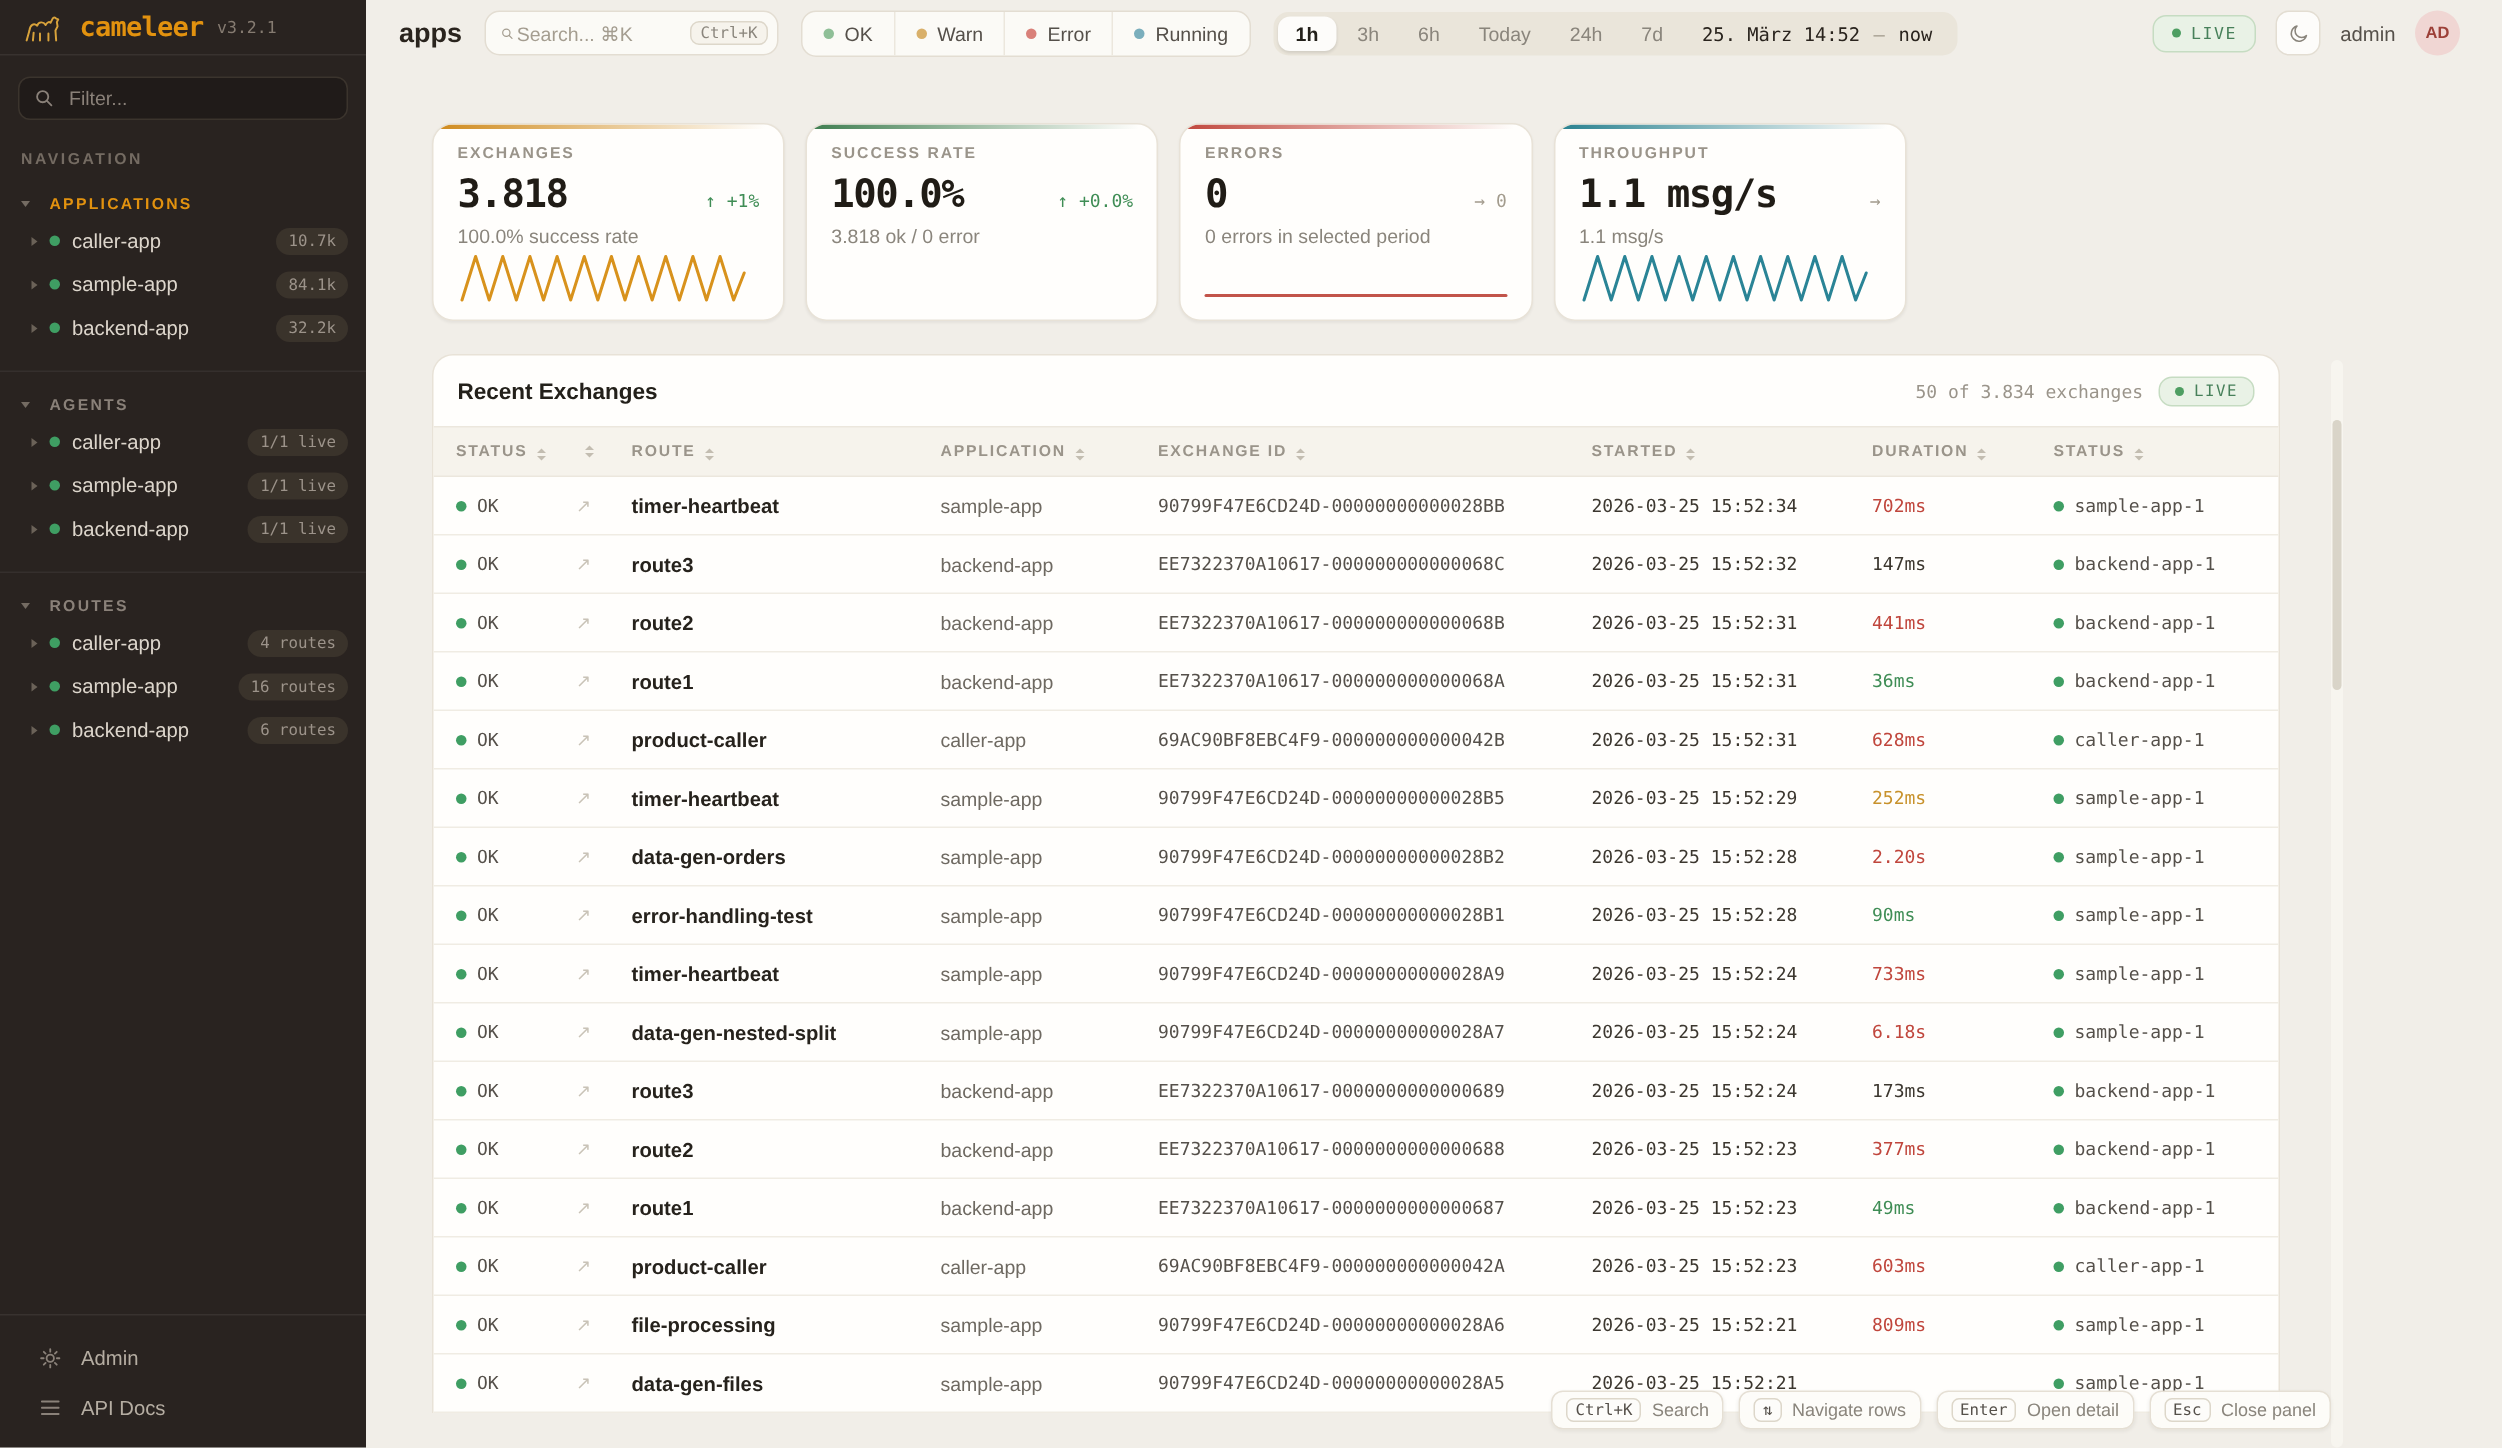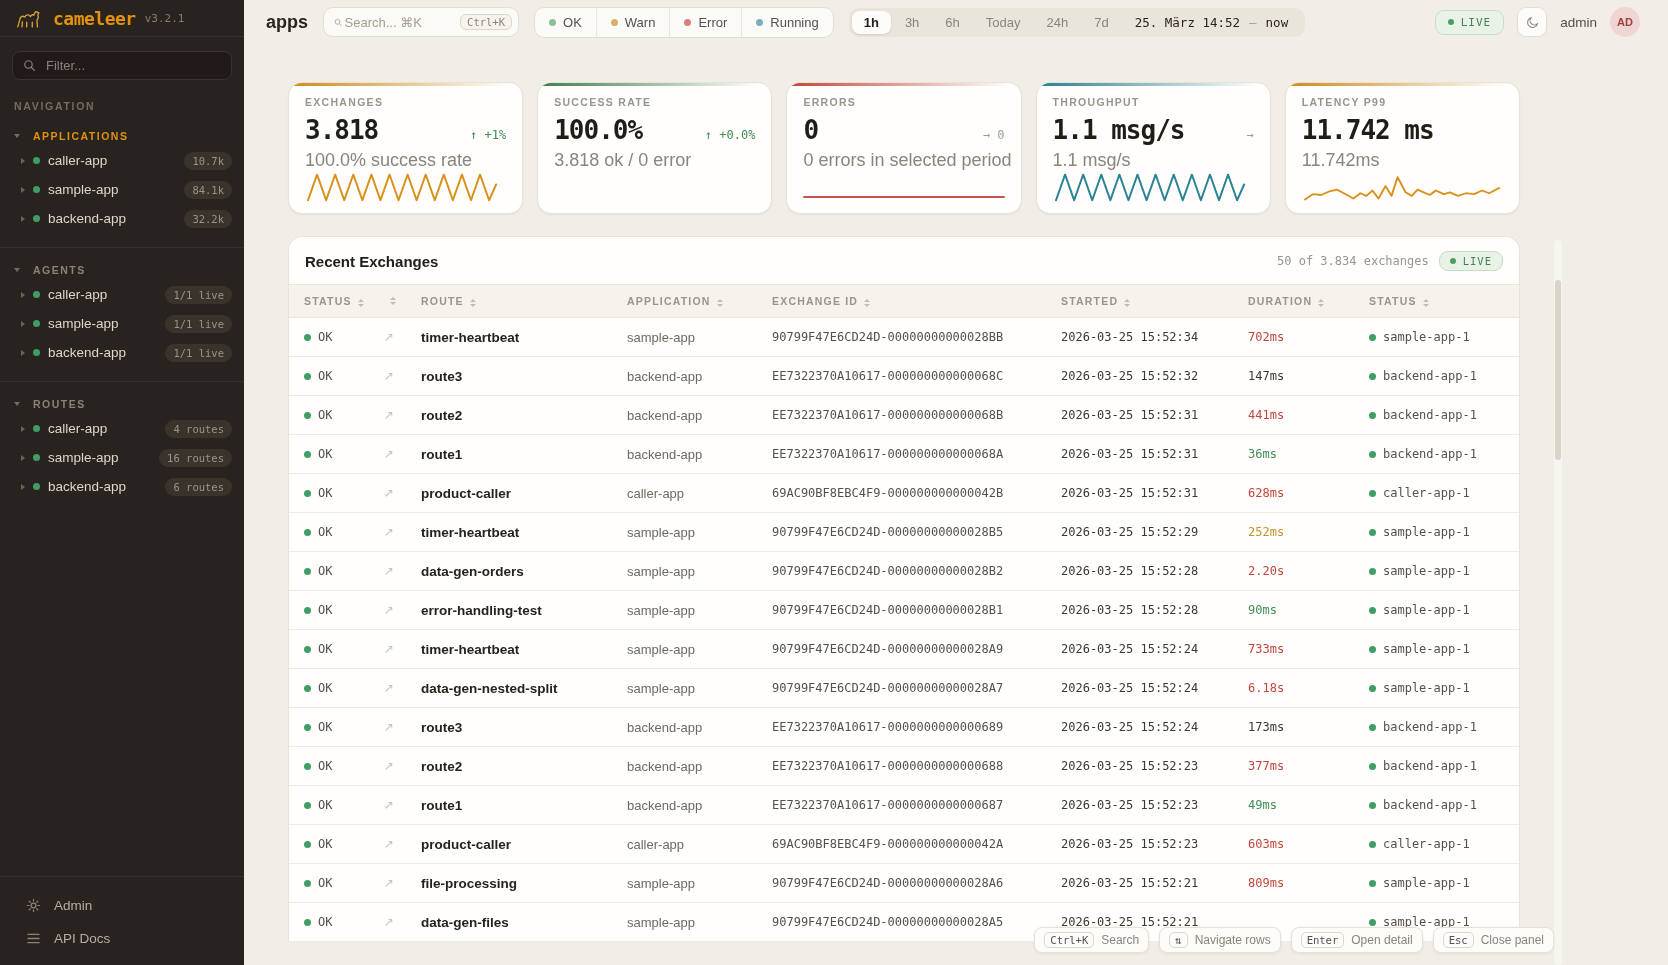--- a/index.html
+++ b/index.html
@@ -59,21 +59,21 @@
   .card::before{content:"";position:absolute;left:0;right:0;top:0;height:3px}
   .card.c-orange::before{background:linear-gradient(90deg,#cf8a1c,rgba(207,138,28,0) 95%)}
   .card.c-green::before{background:linear-gradient(90deg,#3e7d4f,rgba(62,125,79,0) 95%)}
   .card.c-red::before{background:linear-gradient(90deg,#c0463c,rgba(192,70,60,0) 95%)}
   .card.c-teal::before{background:linear-gradient(90deg,#27808f,rgba(39,128,143,0) 95%)}
   .card-label{font-size:10.5px;letter-spacing:1.3px;color:#9a948a;font-weight:bold}
   .card-value-row{display:flex;align-items:baseline;justify-content:space-between;margin-top:7px}
   .card-value{font-family:"DejaVu Sans Mono",monospace;font-size:26px;font-weight:bold;color:#201c16;letter-spacing:-1px;white-space:nowrap}
   .card-trend{font-family:"DejaVu Sans Mono",monospace;font-size:12px;white-space:nowrap}
   .card-trend.up{color:#3f8d55}.card-trend.flat{color:#a39c8e}
-  .card-sub{font-size:18px;color:#8a857c;margin-top:5px;white-space:nowrap}
+  .card-sub{font-size:13px;color:#8a857c;margin-top:5px;white-space:nowrap}
   .spark{margin-top:auto;width:100%;height:36px;display:block}
   .spark polyline{fill:none;stroke-width:2;stroke-linejoin:round;stroke-linecap:round}
   .spark.orange polyline{stroke:#d8921c}
   .spark.teal polyline{stroke:#2a8496}
   .flatline{margin-top:auto;margin-bottom:5px;height:2px;background:#c2544a;border-radius:1px}
 
   
   .table-card{margin-top:22px;width:1232px;background:#fffefc;border:1px solid #e8e2d7;border-bottom:none;border-radius:14px 14px 0 0;overflow:hidden}
   .table-head{display:flex;align-items:center;justify-content:space-between;padding:14px 16px 13px}
   .table-title{font-size:15px;font-weight:bold;color:#23201a}
@@ -355,31 +355,20 @@
       <div class="card-value-row">
         <span class="card-value">1.1 msg/s</span>
         <span class="card-trend flat">→</span>
       </div>
       <div class="card-sub">1.1 msg/s</div>
       <svg class="spark teal" viewBox="0 0 200 36" preserveAspectRatio="none">
         <polyline points="3,33 12,4 21,33 30,4 39,33 48,4 57,33 66,4 75,33 84,4 93,33 102,4 111,33 120,4 129,33 138,4 147,33 156,4 165,33 174,4 183,33 190,15"></polyline>
       </svg>
     </div>
 
-    <div class="card c-orange">
-      <div class="card-label">LATENCY P99</div>
-      <div class="card-value-row">
-        <span class="card-value">11.742 ms</span>
-        <span class="card-trend flat"></span>
-      </div>
-      <div class="card-sub">11.742ms</div>
-      <svg class="spark orange" viewBox="0 0 200 36" preserveAspectRatio="none">
-        <polyline points="3,32 11,26 19,27 27,23 35,21 43,26 51,31 58,25 64,28 70,22 76,31 83,17 89,28 95,7 103,24 109,28 115,21 121,24 127,27 133,22 141,26 147,24 155,28 163,25 171,26 179,22 186,25 196,19"></polyline>
-      </svg>
-    </div>
   </div>
 
   <div class="table-card">
     <div class="table-head">
       <span class="table-title">Recent Exchanges</span>
       <div class="table-meta">
         <span class="table-count">50 of 3.834 exchanges</span>
         <div class="live-badge small">
           <span class="live-dot"></span>
           <span>LIVE</span>

